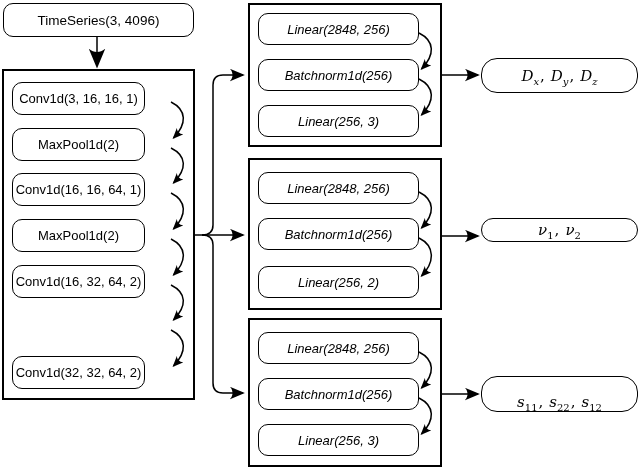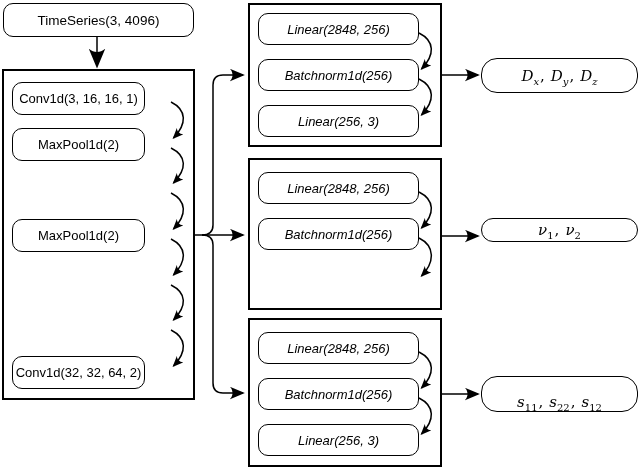--- a/index.html
+++ b/index.html
@@ -77,22 +77,28 @@
   </div>
 
   <div class="container" style="left:2px;top:69px;width:193px;height:331px;"></div>
 
   <div class="rbox cnn" style="top:82px">
       <span>Conv1d(3, 16, 16, 1)</span>
     </div>
   <div class="rbox cnn" style="top:128px">
       <span>MaxPool1d(2)</span>
     </div>
+  <div class="rbox cnn" style="top:173px">
+      <span>Conv1d(16, 16, 64, 1)</span>
+    </div>
   <div class="rbox cnn" style="top:219px">
       <span>MaxPool1d(2)</span>
+    </div>
+  <div class="rbox cnn" style="top:265px">
+      <span>Conv1d(16, 32, 64, 2)</span>
     </div>
   <div class="rbox cnn" style="top:356px">
       <span>Conv1d(32, 32, 64, 2)</span>
     </div>
 
   <div class="container" style="left:248px;top:3px;width:194px;height:144px;"></div>
   <div class="container" style="left:248px;top:158px;width:194px;height:152px;"></div>
   <div class="container" style="left:248px;top:318px;width:194px;height:149px;"></div>
 
   <div class="rbox hbox" style="top:13px">
@@ -103,20 +109,23 @@
     </div>
   <div class="rbox hbox" style="top:105px">
       <span>Linear(256, 3)</span>
     </div>
 
   <div class="rbox hbox" style="top:172px">
       <span>Linear(2848, 256)</span>
     </div>
   <div class="rbox hbox" style="top:218px">
       <span>Batchnorm1d(256)</span>
+    </div>
+  <div class="rbox hbox" style="top:266px">
+      <span>Linear(256, 2)</span>
     </div>
 
   <div class="rbox hbox" style="top:332px">
       <span>Linear(2848, 256)</span>
     </div>
   <div class="rbox hbox" style="top:378px">
       <span>Batchnorm1d(256)</span>
     </div>
   <div class="rbox hbox" style="top:424px">
       <span>Linear(256, 3)</span>

